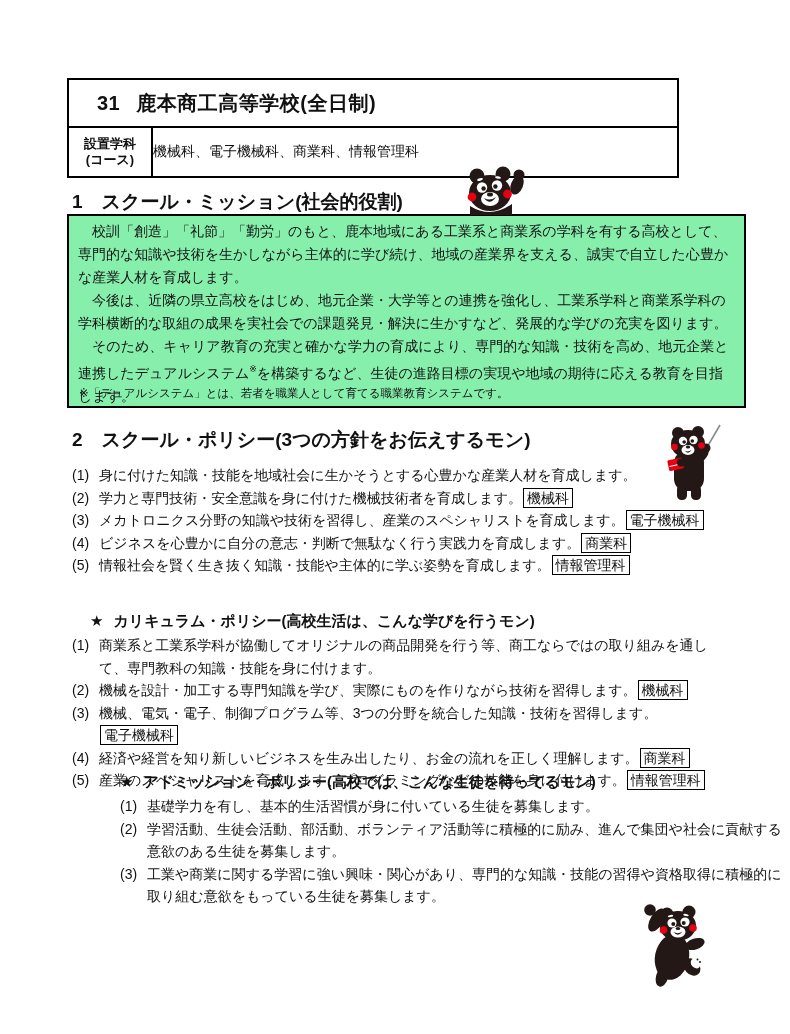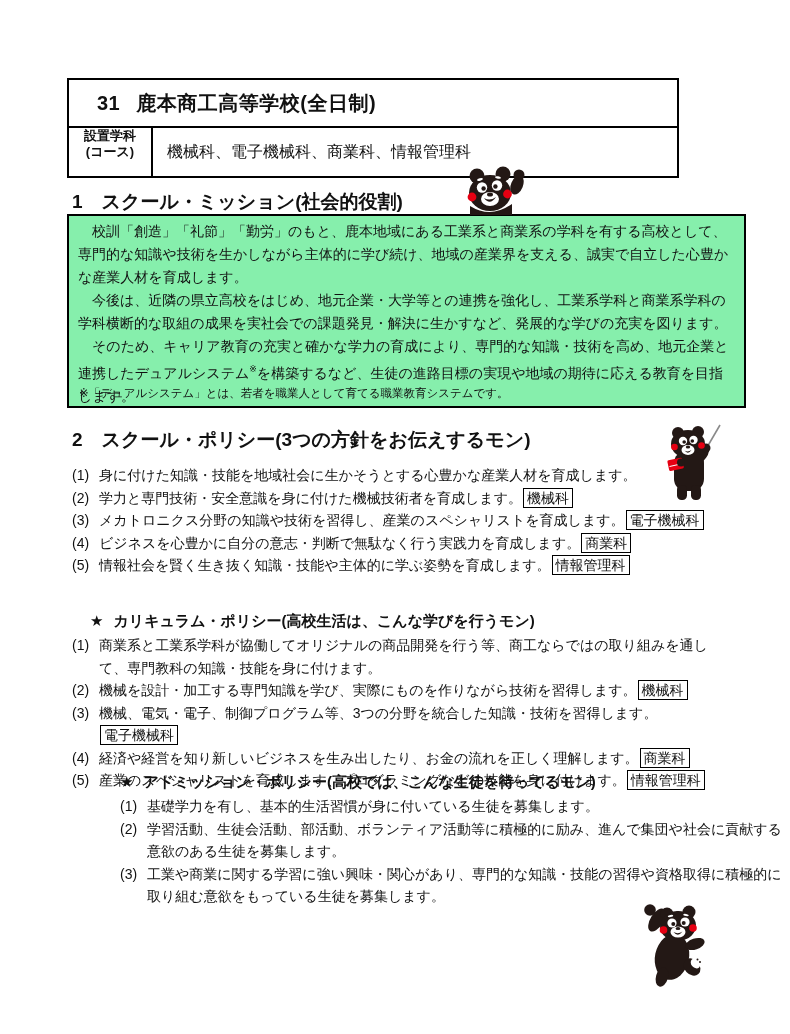--- a/index.html
+++ b/index.html
@@ -23,25 +23,25 @@
   }
   .hdr-title-row{
     height:48px;border-bottom:2px solid #000;box-sizing:border-box;
     display:flex;align-items:center;padding-left:28px;
     font-size:20px;font-weight:bold;letter-spacing:.5px;
   }
   .hdr-title-row .num{margin-right:16px;}
   .hdr-dept-row{display:flex;height:48px;}
   .hdr-dept-label{
     width:84px;border-right:2px solid #000;box-sizing:border-box;
-    display:flex;flex-direction:column;justify-content:flex-start;align-items:center;
+    display:flex;flex-direction:column;justify-content:center;align-items:center;
     font-size:13px;font-weight:bold;line-height:16px;text-align:center;
   }
   .hdr-dept-value{
-    flex:1;display:flex;align-items:center;padding-left:14px;font-size:16px;
+    flex:1;display:flex;align-items:center;padding-left:0;font-size:14px;
   }
   
   .sec-heading{
     position:absolute;left:72px;font-size:19px;font-weight:bold;white-space:nowrap;
   }
   #mission-heading{top:189px;}
   #policy-heading{top:427px;}
   
   .mission-box{
     position:absolute;left:67px;top:214px;width:679px;height:194px;

